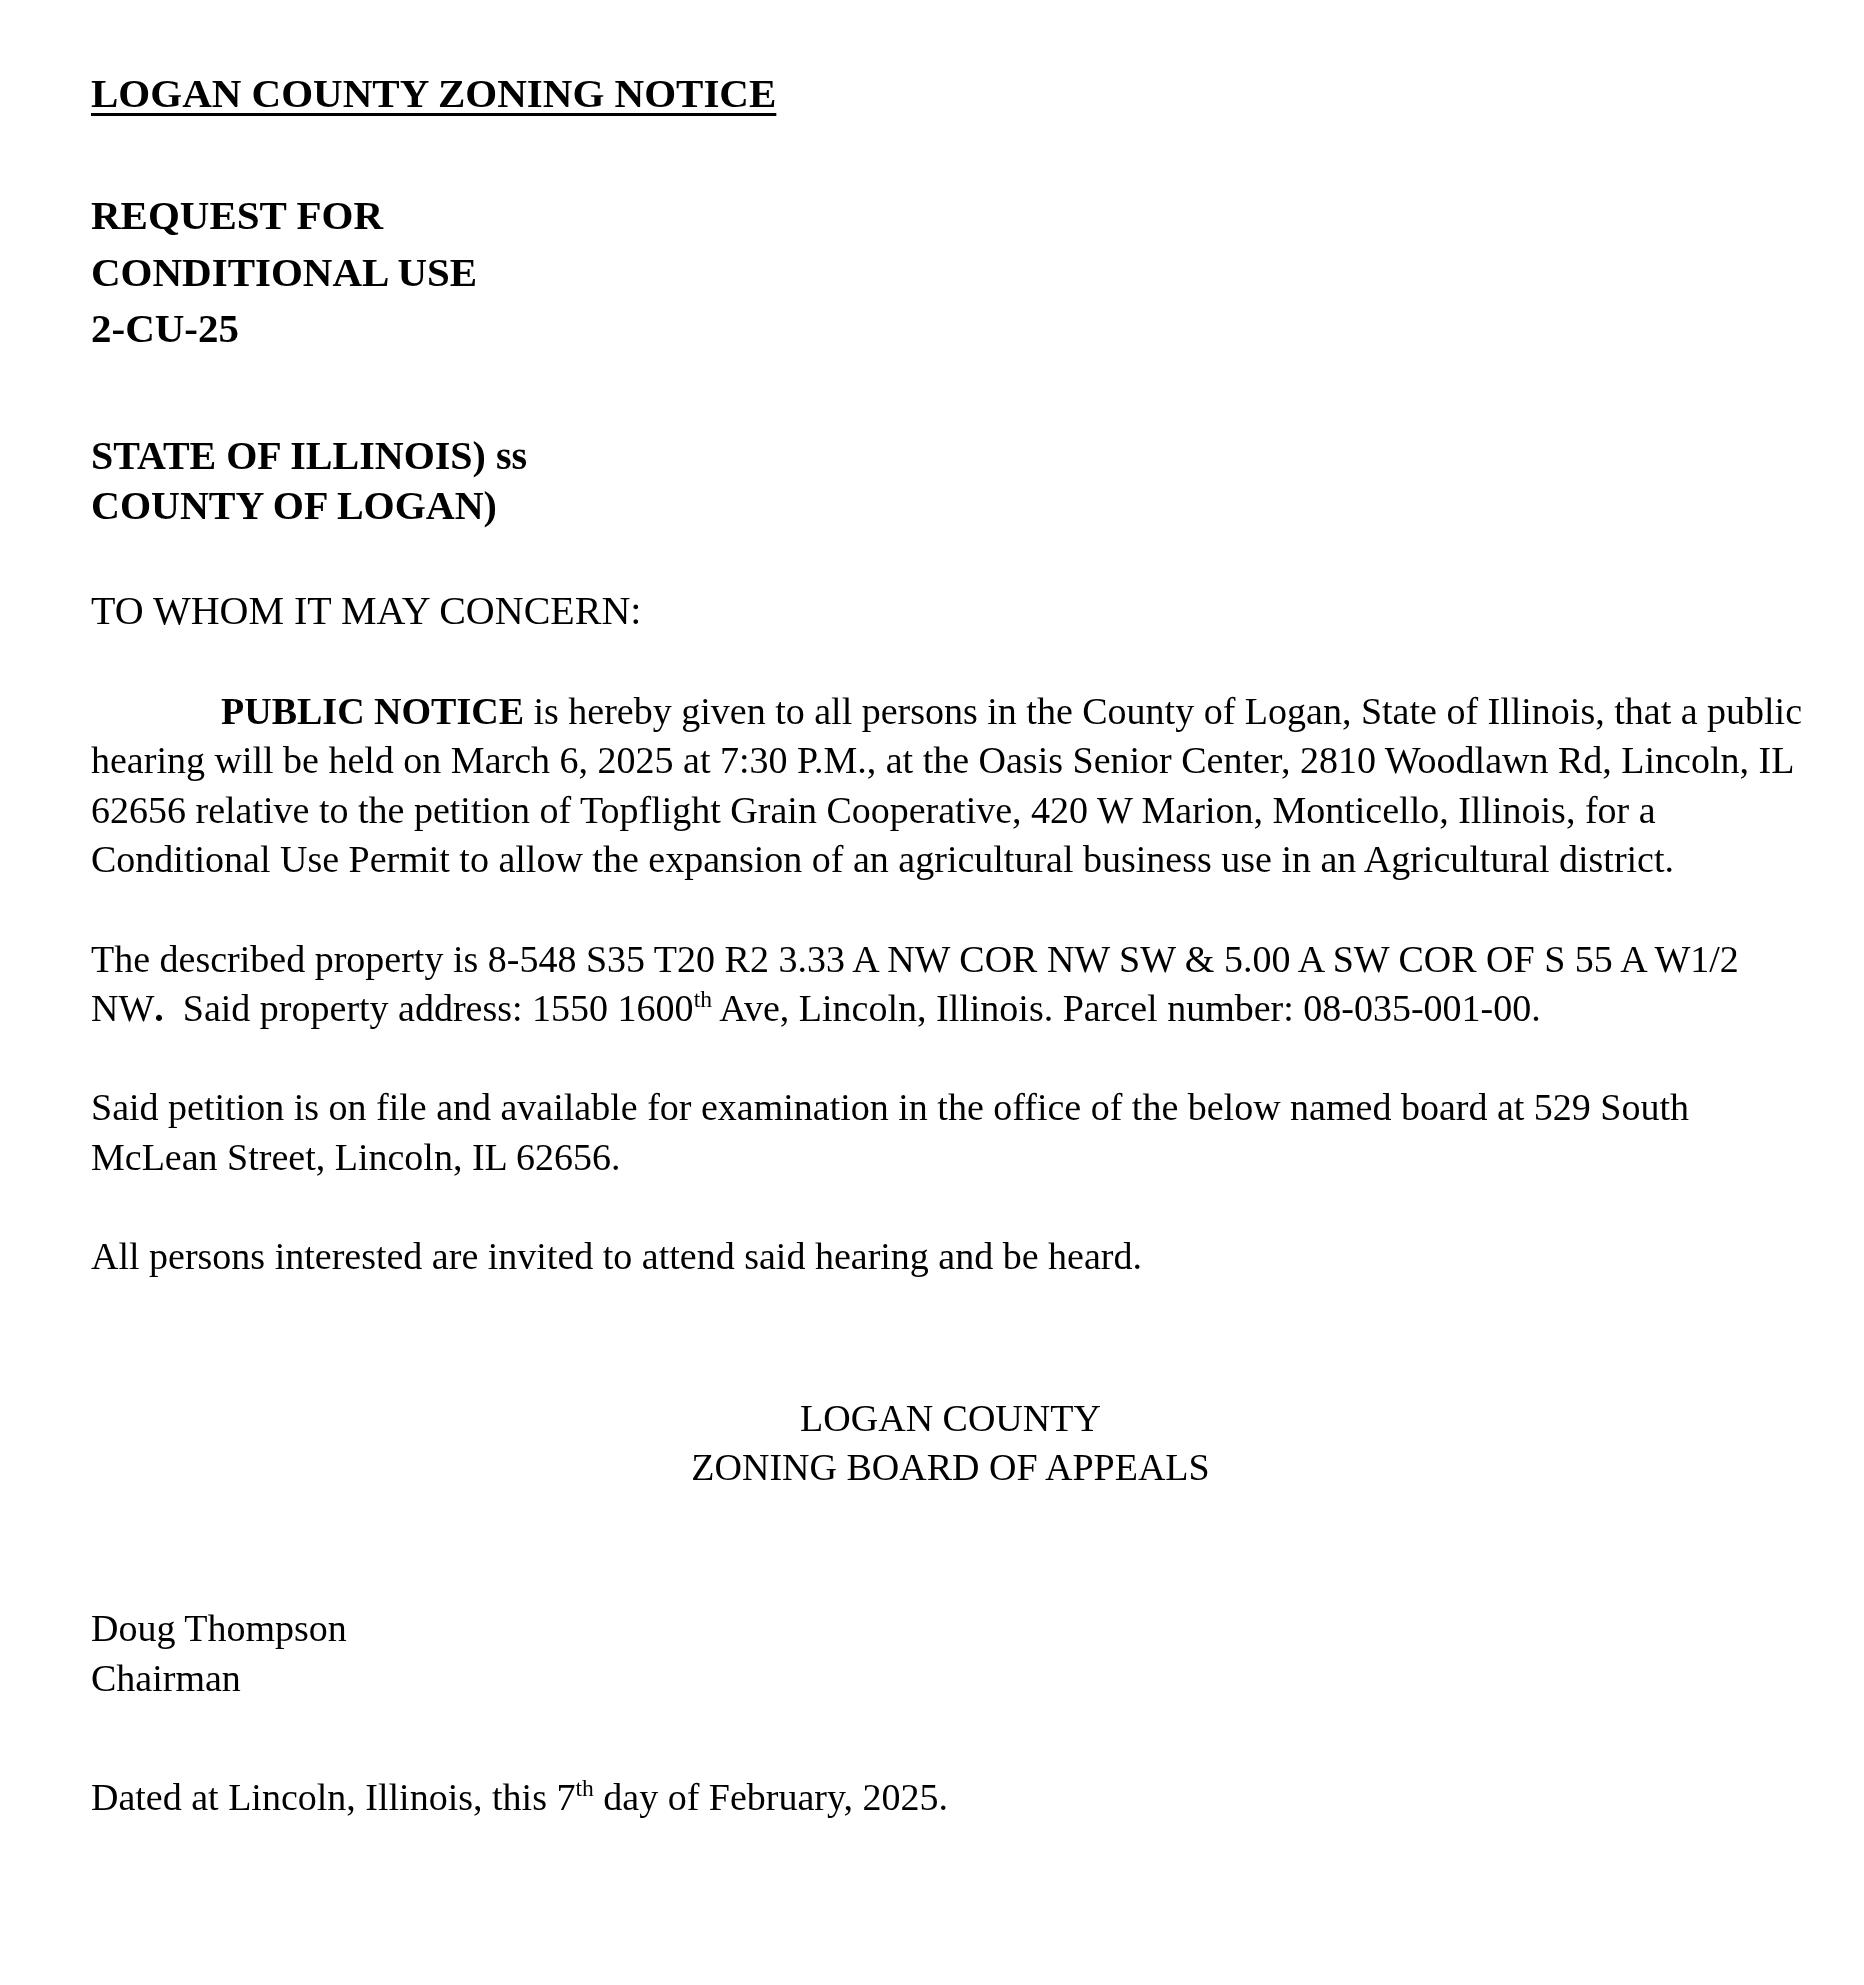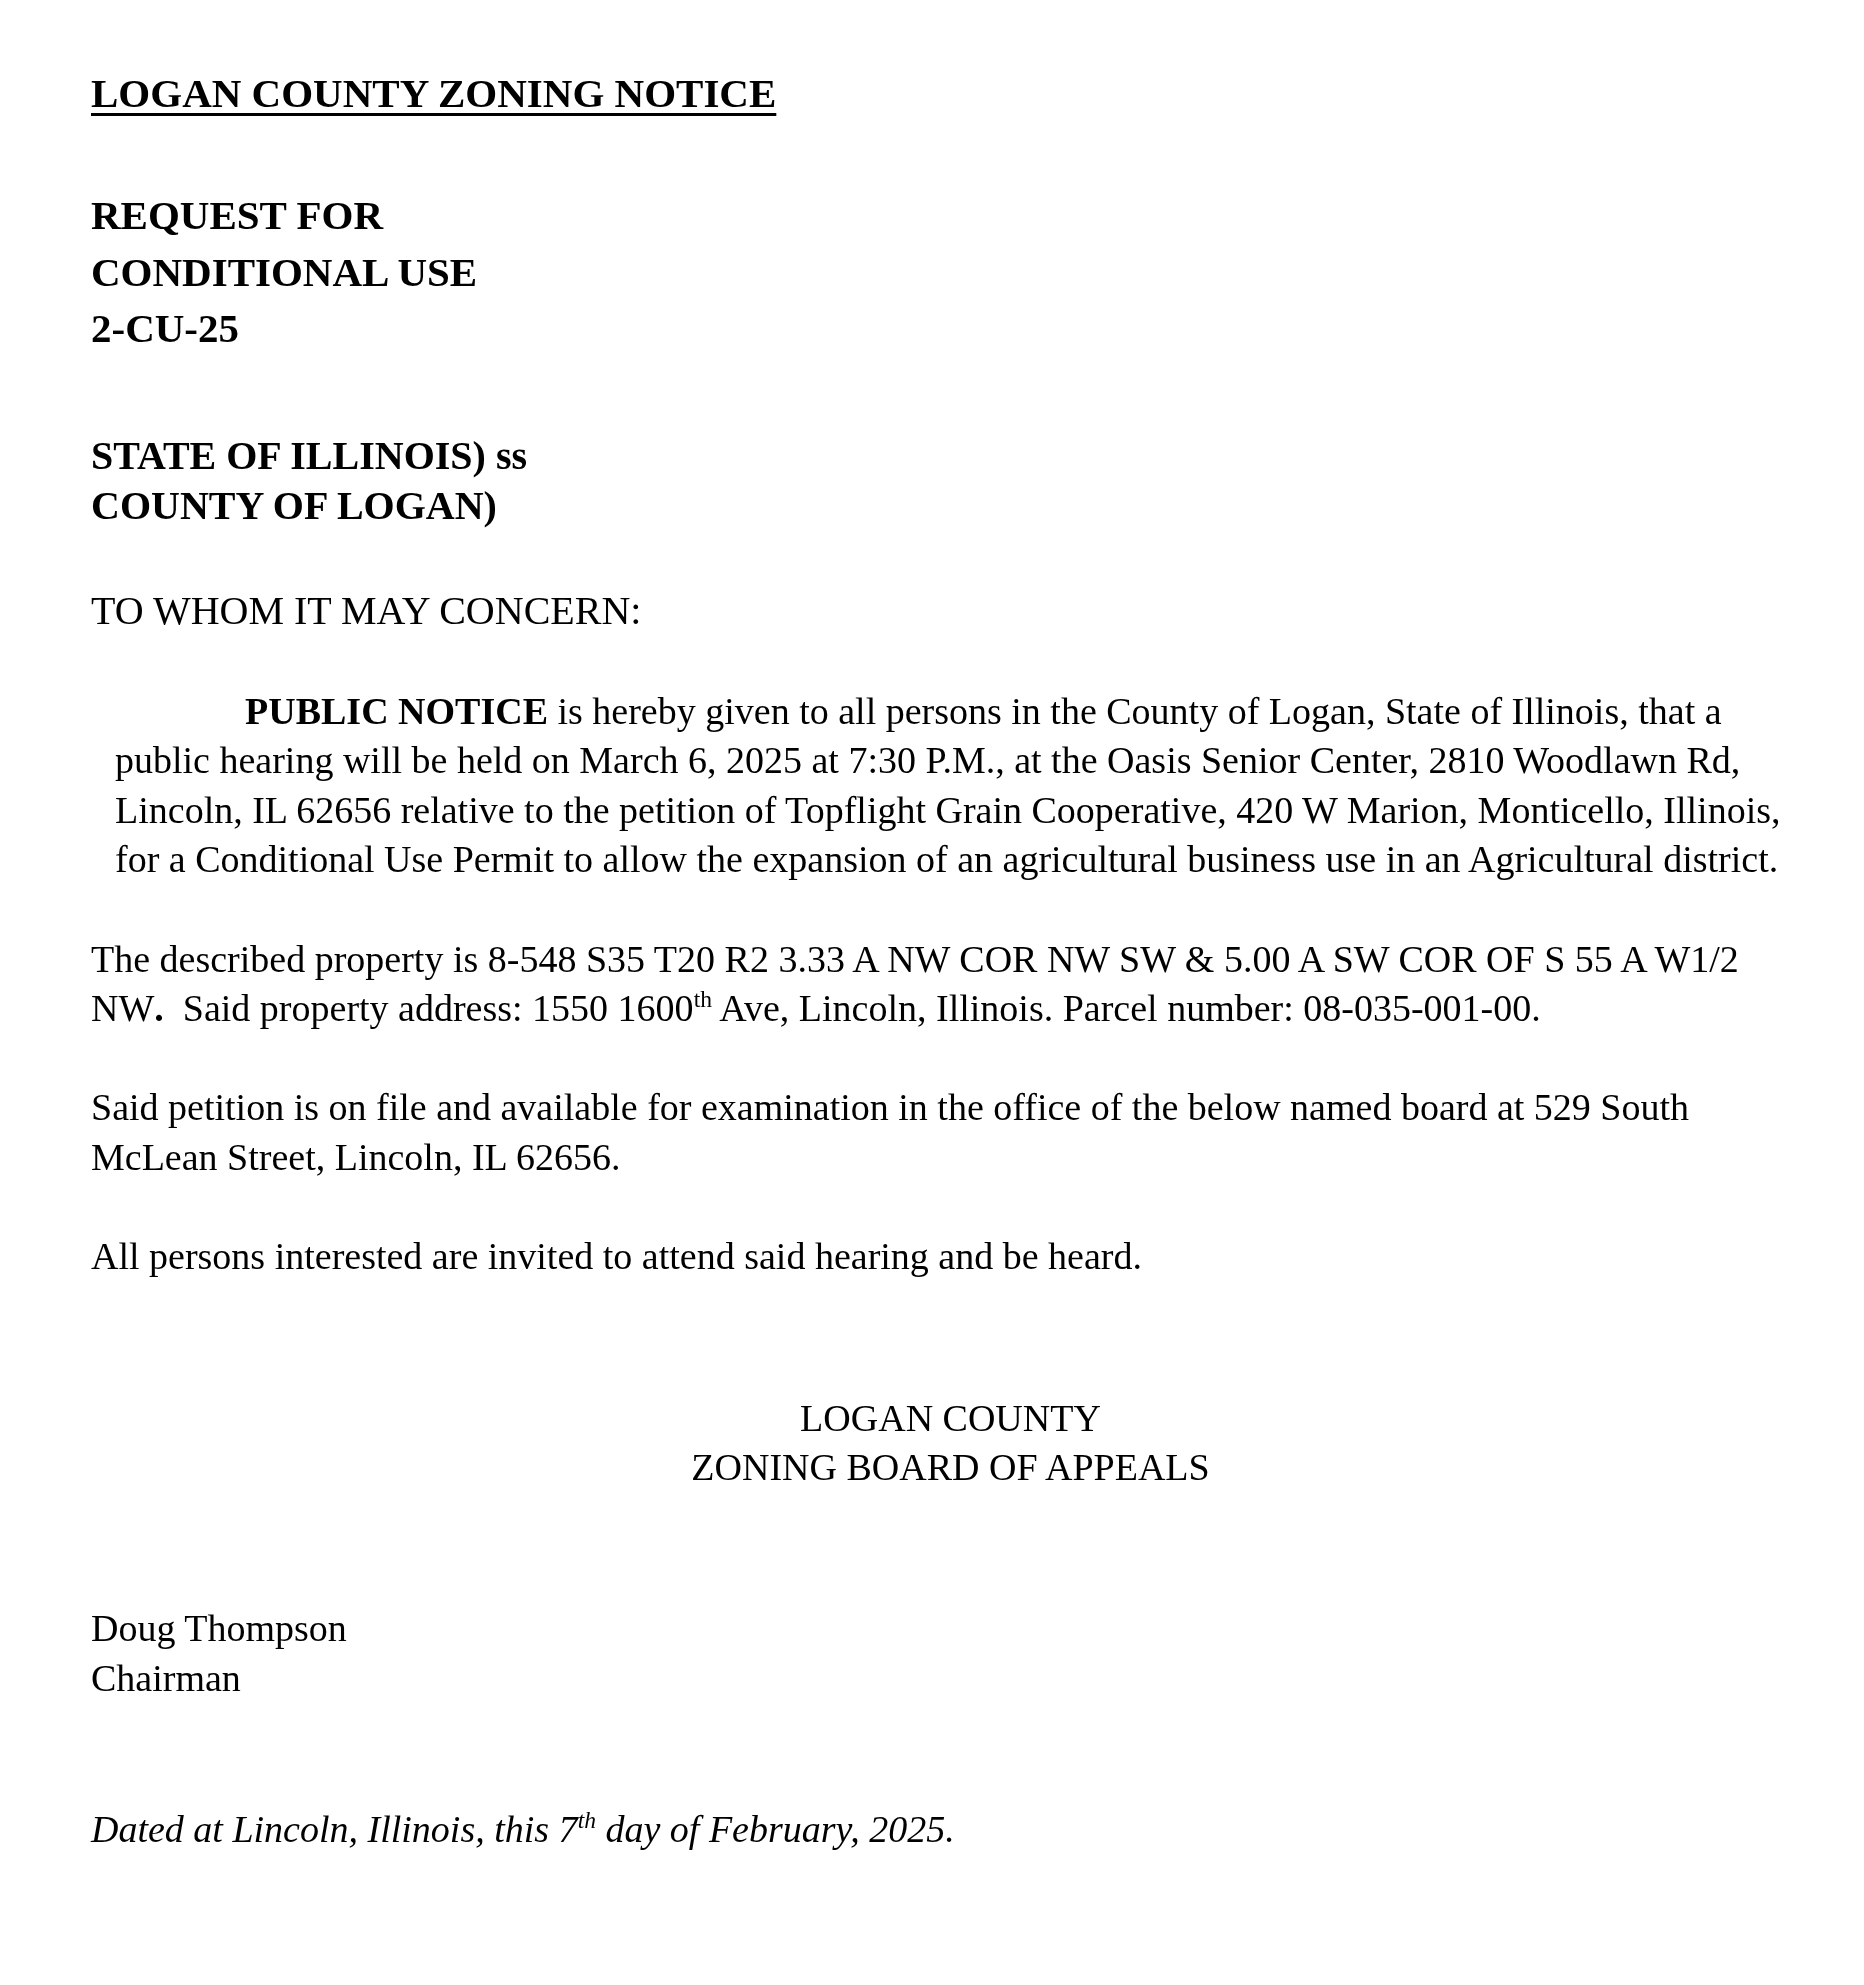--- a/index.html
+++ b/index.html
@@ -45,43 +45,41 @@
     margin-top: 54px;
     font-weight: normal;
     font-size: 40px;
   }
   .para {
     margin-top: 50px;
     white-space: pre-wrap;
   }
   .para.indent-first {
     text-indent: 130px;
-    margin-left: 24px;
   }
   .bold {
     font-weight: bold;
   }
   sup {
     font-size: 0.62em;
     line-height: 0;
     vertical-align: super;
   }
   .board-block {
     margin-top: 112px;
     line-height: 1.3;
     text-align: center;
   }
   .signature-block {
     margin-top: 112px;
     line-height: 1.3;
   }
   .dated-line {
-    margin-top: 102px;
+    margin-top: 70px;
     white-space: pre-wrap;
-    font-style: italic;
   }
 </style>
 </head>
 <body>
 
 <div class="page">
 
   <h1 class="title">LOGAN COUNTY ZONING NOTICE</h1>
 
   <div class="request-block">

